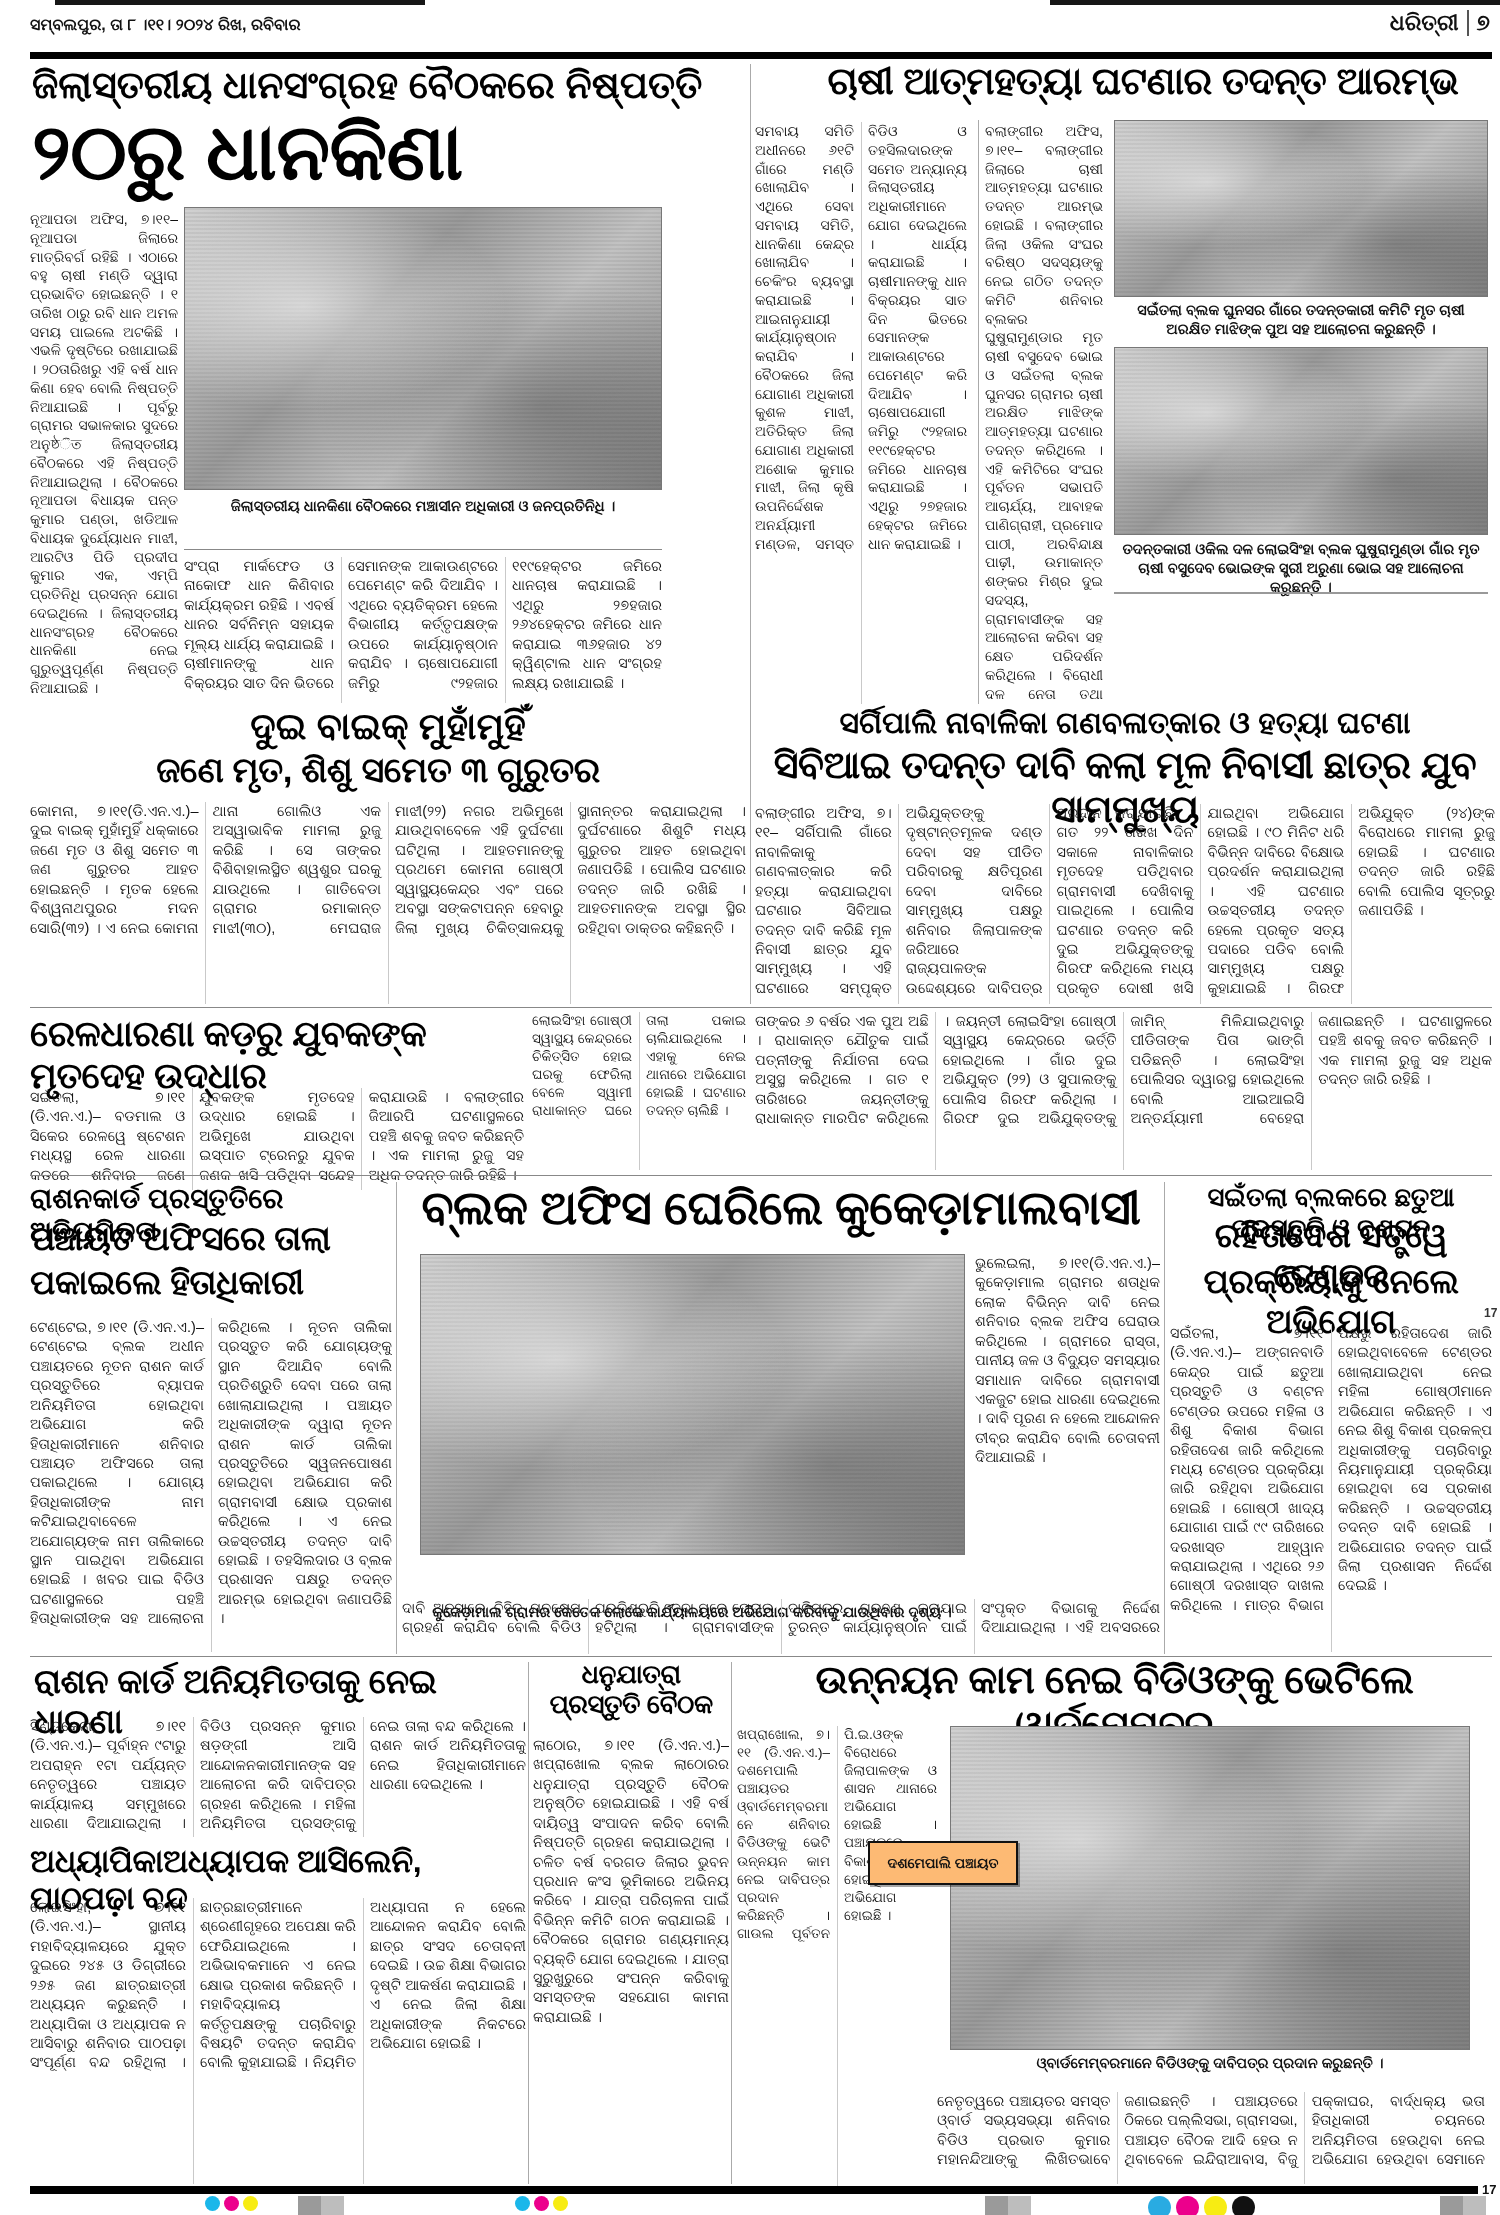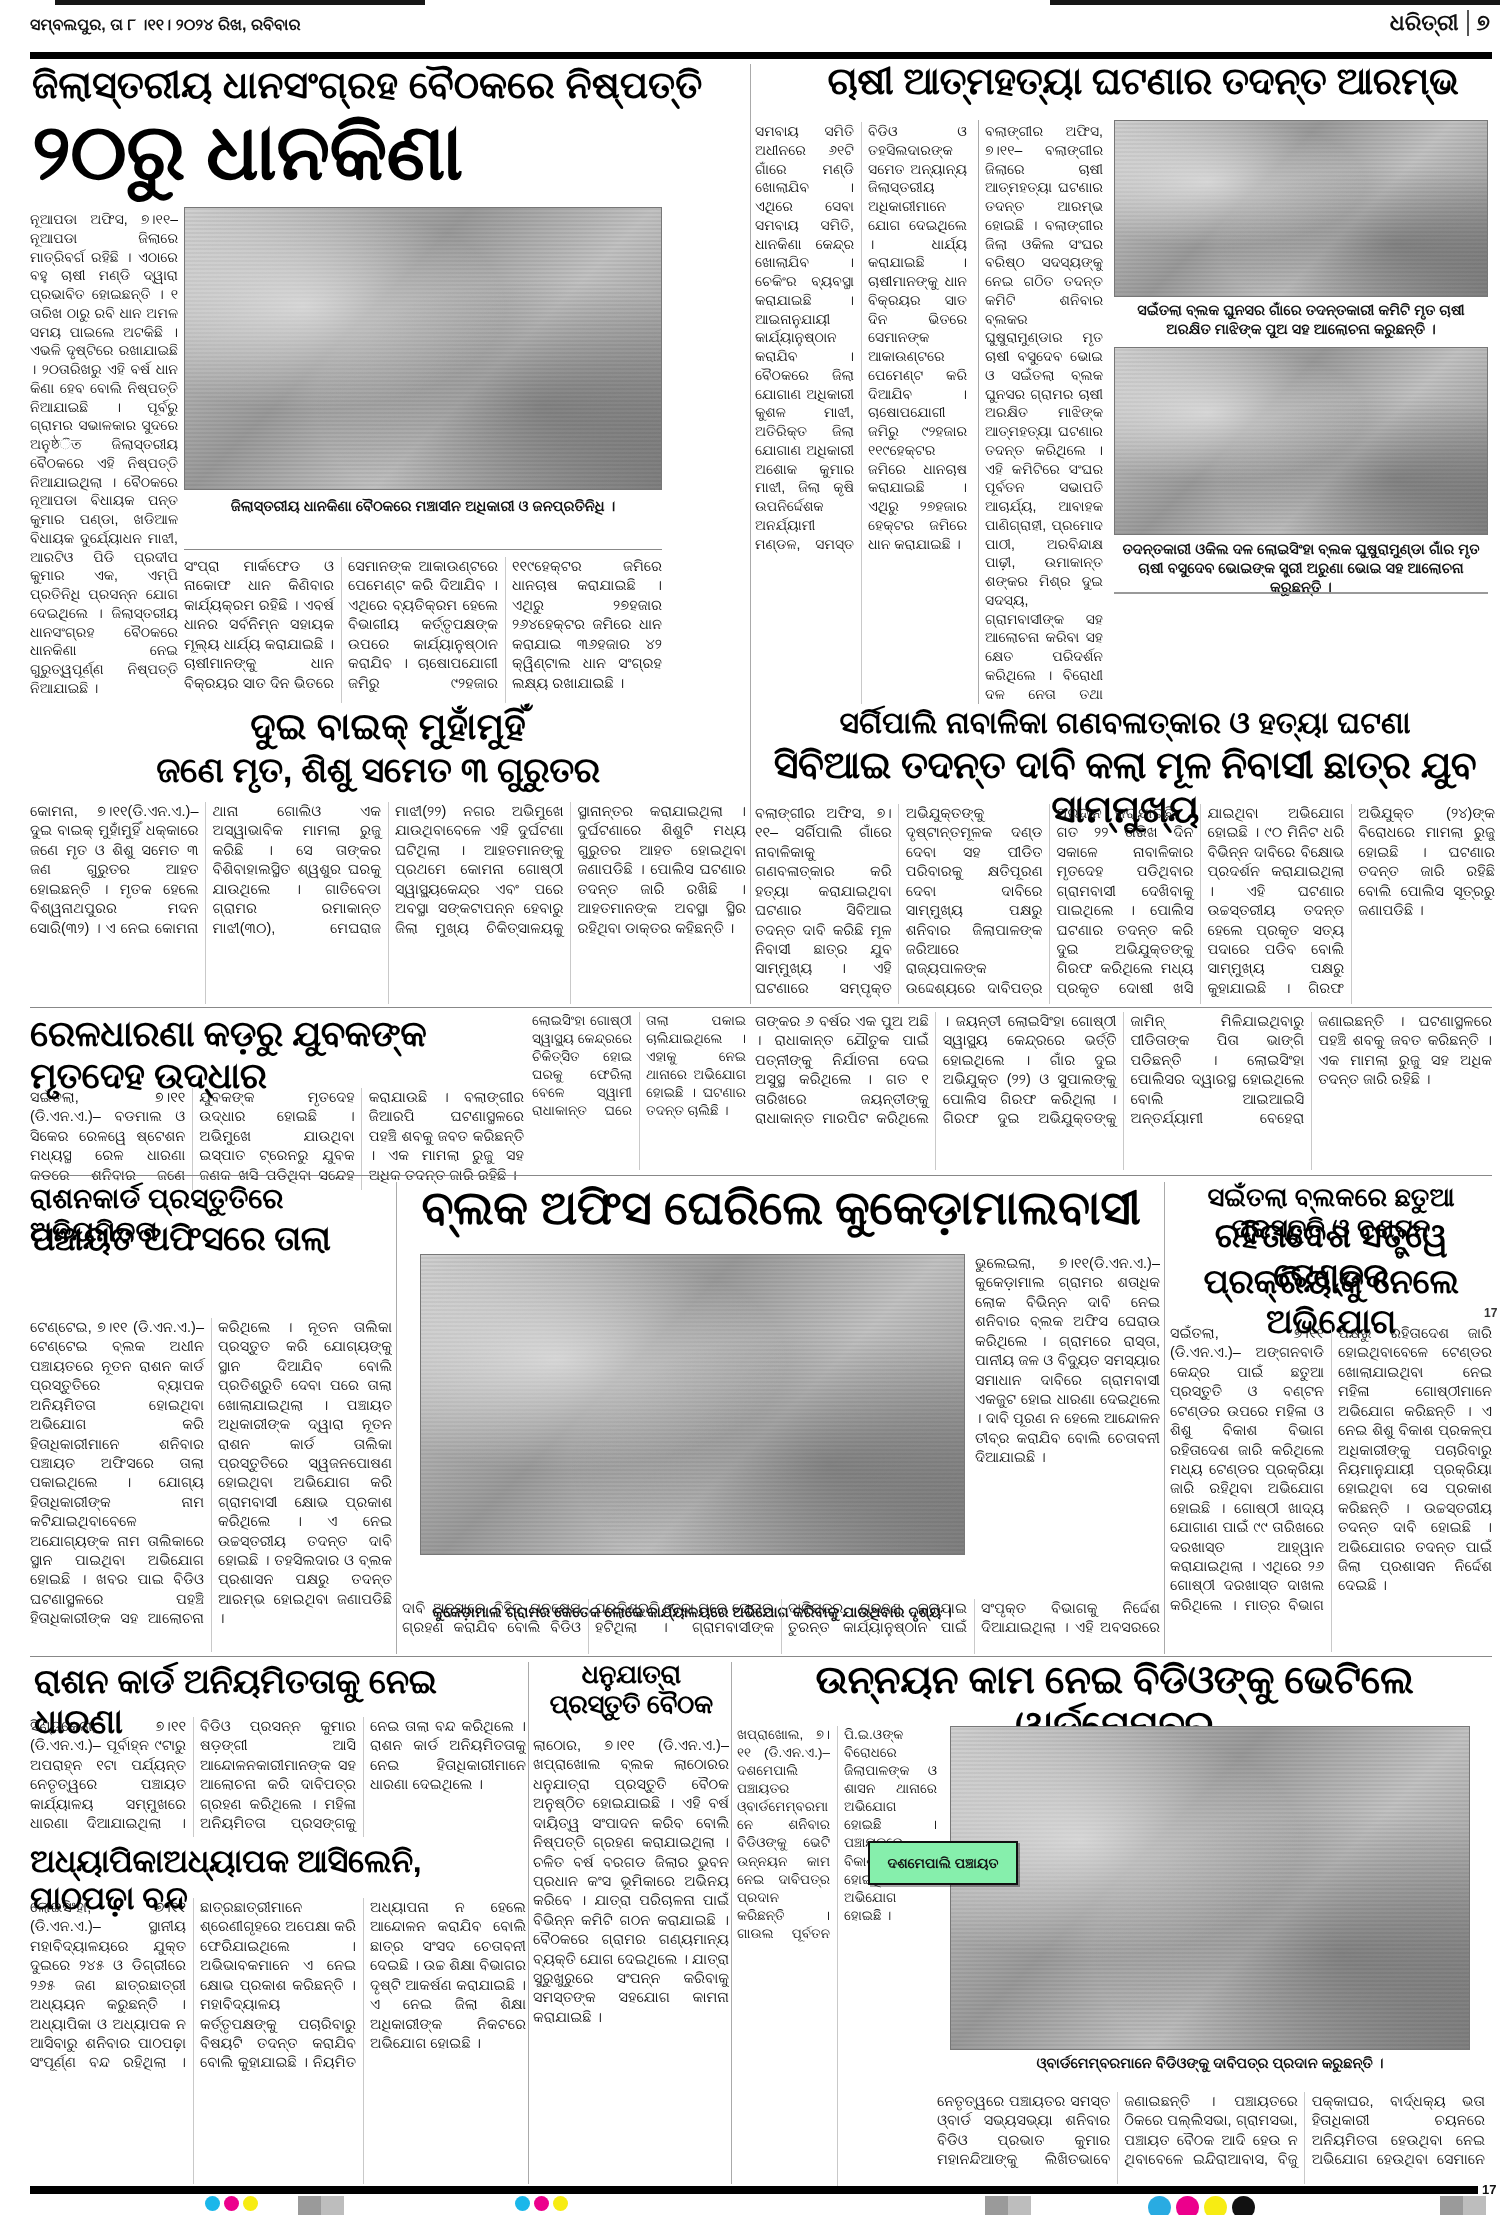--- a/index.html
+++ b/index.html
@@ -94,21 +94,21 @@
   
   #g1-headline{left:34px;top:1662px;width:492px;font-size:34px;}
   #g1-body{left:30px;top:1717px;width:496px;height:120px;column-count:3;}
   #g2-headline{left:30px;top:1843px;width:496px;font-size:32px;}
   #g2-body{left:30px;top:1898px;width:496px;height:286px;column-count:3;}
   #g3-headline{left:533px;top:1660px;width:196px;font-size:26px;line-height:1.15;}
   #g3-body{left:533px;top:1736px;width:196px;height:448px;column-count:1;}
   #g4-headline{left:737px;top:1658px;width:755px;font-size:39px;}
   #g4-side{left:737px;top:1726px;width:200px;height:460px;column-count:2;font-size:13.5px;}
   #g4-photo{left:950px;top:1726px;width:520px;height:324px;}
-  #g4-label{left:868px;top:1841px;width:146px;height:40px;background:#86efac;border:2px solid #111;
+  #g4-label{left:868px;top:1841px;width:146px;height:40px;background:#fdba74;border:2px solid #111;
             display:flex;align-items:center;justify-content:center;font-weight:700;font-size:14px;
             text-align:center;z-index:5;box-shadow:2px 2px 0 rgba(0,0,0,.35);}
   #g4-caption{left:950px;top:2054px;width:520px;}
   #g4-bottom{left:937px;top:2092px;width:548px;height:92px;column-count:3;}
   #vrule-g1{left:528px;top:1662px;height:522px;}
   #vrule-g2{left:731px;top:1662px;height:522px;}
 
   
   #ftr-rule{left:30px;top:2186px;width:1448px;height:8px;}
   #ftr-pagemark{left:1482px;top:2182px;font-size:13px;font-weight:700;}
@@ -162,20 +162,21 @@
   <div class="abs thinrule" id="rule-mid1"></div>
 
   <div class="abs headline" id="e-headline">ରେଳଧାରଣା କଡ଼ରୁ ଯୁବକଙ୍କ ମୃତଦେହ ଉଦ୍ଧାର</div>
   <div class="abs body-text" id="e-side">ଲୋଇସିଂହା ଗୋଷ୍ଠୀ ସ୍ୱାସ୍ଥ୍ୟ କେନ୍ଦ୍ରରେ ଚିକିତ୍ସିତ ହୋଇ ଘରକୁ ଫେରିଲା ବେଳେ ସ୍ୱାମୀ ରାଧାକାନ୍ତ ଘରେ ତାଲା ପକାଇ ଚାଲିଯାଇଥିଲେ । ଏହାକୁ ନେଇ ଥାନାରେ ଅଭିଯୋଗ ହୋଇଛି । ଘଟଣାର ତଦନ୍ତ ଚାଲିଛି ।</div>
   <div class="abs body-text" id="e-body">ସଇଁତଲା, ୭।୧୧ (ଡି.ଏନ.ଏ.)– ବଡମାଲ ଓ ସିକେର ରେଳୱେ ଷ୍ଟେଶନ ମଧ୍ୟସ୍ଥ ରେଳ ଧାରଣା କଡରେ ଶନିବାର ଜଣେ ଯୁବକଙ୍କ ମୃତଦେହ ଉଦ୍ଧାର ହୋଇଛି । ଅଭିମୁଖେ ଯାଉଥିବା ଇସ୍ପାତ ଟ୍ରେନରୁ ଯୁବକ ଜଣକ ଖସି ପଡିଥିବା ସନ୍ଦେହ କରାଯାଉଛି । ବଲାଙ୍ଗୀର ଜିଆରପି ଘଟଣାସ୍ଥଳରେ ପହଞ୍ଚି ଶବକୁ ଜବତ କରିଛନ୍ତି । ଏକ ମାମଲା ରୁଜୁ ସହ ଅଧିକ ତଦନ୍ତ ଜାରି ରହିଛି ।</div>
   <div class="abs body-text" id="e-right">ତାଙ୍କର ୬ ବର୍ଷର ଏକ ପୁଅ ଅଛି । ରାଧାକାନ୍ତ ଯୌତୁକ ପାଇଁ ପତ୍ନୀଙ୍କୁ ନିର୍ଯାତନା ଦେଇ ଅସୁସ୍ଥ କରିଥିଲେ । ଗତ ୧ ତାରିଖରେ ଜୟନ୍ତୀଙ୍କୁ ରାଧାକାନ୍ତ ମାରପିଟ କରିଥିଲେ । ଜୟନ୍ତୀ ଲୋଇସିଂହା ଗୋଷ୍ଠୀ ସ୍ୱାସ୍ଥ୍ୟ କେନ୍ଦ୍ରରେ ଭର୍ତ୍ତି ହୋଇଥିଲେ । ଗାଁର ଦୁଇ ଅଭିଯୁକ୍ତ (୨୨) ଓ ସୁପାଲଙ୍କୁ ପୋଲିସ ଗିରଫ କରିଥିଲା । ଗିରଫ ଦୁଇ ଅଭିଯୁକ୍ତଙ୍କୁ ଜାମିନ୍ ମିଳିଯାଇଥିବାରୁ ପୀଡିତାଙ୍କ ପିତା ଭାଙ୍ଗି ପଡିଛନ୍ତି । ଲୋଇସିଂହା ପୋଲିସର ଦ୍ୱାରସ୍ଥ ହୋଇଥିଲେ ବୋଲି ଆଇଆଇସି ଅନ୍ତର୍ଯ୍ୟାମୀ ବେହେରା ଜଣାଇଛନ୍ତି । ଘଟଣାସ୍ଥଳରେ ପହଞ୍ଚି ଶବକୁ ଜବତ କରିଛନ୍ତି । ଏକ ମାମଲା ରୁଜୁ ସହ ଅଧିକ ତଦନ୍ତ ଜାରି ରହିଛି ।</div>
   <div class="abs thinrule" id="rule-mid2"></div>
 
   <div class="abs kicker" id="f1-kicker">ରାଶନକାର୍ଡ ପ୍ରସ୍ତୁତିରେ ଅନିୟମିତତା</div>
   <div class="abs headline" id="f1-h1">ପଞ୍ଚାୟତ ଅଫିସରେ ତାଲା</div>
+  <div class="abs headline" id="f1-h2">ପକାଇଲେ ହିତାଧିକାରୀ</div>
   <div class="abs body-text" id="f1-body">ଟେଣ୍ଟେଇ, ୭।୧୧ (ଡି.ଏନ.ଏ.)– ଟେଣ୍ଟେଇ ବ୍ଲକ ଅଧୀନ ପଞ୍ଚାୟତରେ ନୂତନ ରାଶନ କାର୍ଡ ପ୍ରସ୍ତୁତିରେ ବ୍ୟାପକ ଅନିୟମିତତା ହୋଇଥିବା ଅଭିଯୋଗ କରି ହିତାଧିକାରୀମାନେ ଶନିବାର ପଞ୍ଚାୟତ ଅଫିସରେ ତାଲା ପକାଇଥିଲେ । ଯୋଗ୍ୟ ହିତାଧିକାରୀଙ୍କ ନାମ କଟିଯାଇଥିବାବେଳେ ଅଯୋଗ୍ୟଙ୍କ ନାମ ତାଲିକାରେ ସ୍ଥାନ ପାଇଥିବା ଅଭିଯୋଗ ହୋଇଛି । ଖବର ପାଇ ବିଡିଓ ଘଟଣାସ୍ଥଳରେ ପହଞ୍ଚି ହିତାଧିକାରୀଙ୍କ ସହ ଆଲୋଚନା କରିଥିଲେ । ନୂତନ ତାଲିକା ପ୍ରସ୍ତୁତ କରି ଯୋଗ୍ୟଙ୍କୁ ସ୍ଥାନ ଦିଆଯିବ ବୋଲି ପ୍ରତିଶ୍ରୁତି ଦେବା ପରେ ତାଲା ଖୋଲାଯାଇଥିଲା । ପଞ୍ଚାୟତ ଅଧିକାରୀଙ୍କ ଦ୍ୱାରା ନୂତନ ରାଶନ କାର୍ଡ ତାଲିକା ପ୍ରସ୍ତୁତିରେ ସ୍ୱଜନପୋଷଣ ହୋଇଥିବା ଅଭିଯୋଗ କରି ଗ୍ରାମବାସୀ କ୍ଷୋଭ ପ୍ରକାଶ କରିଥିଲେ । ଏ ନେଇ ଉଚ୍ଚସ୍ତରୀୟ ତଦନ୍ତ ଦାବି ହୋଇଛି । ତହସିଲଦାର ଓ ବ୍ଲକ ପ୍ରଶାସନ ପକ୍ଷରୁ ତଦନ୍ତ ଆରମ୍ଭ ହୋଇଥିବା ଜଣାପଡିଛି ।</div>
 
   <div class="abs headline centered" id="f2-headline">ବ୍ଲକ ଅଫିସ ଘେରିଲେ କୁକେଡ଼ାମାଲବାସୀ</div>
   <div class="abs photo" id="f2-photo"></div>
   <div class="abs caption" id="f2-caption">କୁକେଡ଼ାମାଲ ଗ୍ରାମର କେତେକ ଲୋକେ କାର୍ଯ୍ୟାଳୟରେ ଅଭିଯୋଗ କରିବାକୁ ଯାଉଥିବାର ଦୃଶ୍ୟ ।</div>
   <div class="abs body-text" id="f2-side">ଭୁଲେଇଲା, ୭।୧୧(ଡି.ଏନ.ଏ.)– କୁକେଡ଼ାମାଲ ଗ୍ରାମର ଶତାଧିକ ଲୋକ ବିଭିନ୍ନ ଦାବି ନେଇ ଶନିବାର ବ୍ଲକ ଅଫିସ ଘେରାଉ କରିଥିଲେ । ଗ୍ରାମରେ ରାସ୍ତା, ପାନୀୟ ଜଳ ଓ ବିଦ୍ୟୁତ ସମସ୍ୟାର ସମାଧାନ ଦାବିରେ ଗ୍ରାମବାସୀ ଏକଜୁଟ ହୋଇ ଧାରଣା ଦେଇଥିଲେ । ଦାବି ପୂରଣ ନ ହେଲେ ଆନ୍ଦୋଳନ ତୀବ୍ର କରାଯିବ ବୋଲି ଚେତାବନୀ ଦିଆଯାଇଛି ।</div>
   <div class="abs body-text" id="f2-bottom">ଦାବି ଅନୁସାରେ ବିହିତ ପଦକ୍ଷେପ ଗ୍ରହଣ କରାଯିବ ବୋଲି ବିଡିଓ ପ୍ରତିଶ୍ରୁତି ଦେବା ପରେ ଘେରାଉ ହଟିଥିଲା । ଗ୍ରାମବାସୀଙ୍କ ଦାବିପତ୍ର ଗ୍ରହଣ କରାଯାଇ ତୁରନ୍ତ କାର୍ଯ୍ୟାନୁଷ୍ଠାନ ପାଇଁ ସଂପୃକ୍ତ ବିଭାଗକୁ ନିର୍ଦ୍ଦେଶ ଦିଆଯାଇଥିଲା । ଏହି ଅବସରରେ ଗ୍ରାମର ବହୁ ମହିଳା ମଧ୍ୟ ଉପସ୍ଥିତ ଥିଲେ ।</div>
 
   <div class="abs kicker centered" id="f3-kicker">ସଇଁତଲା ବ୍ଲକରେ ଛତୁଆ ପ୍ରସ୍ତୁତି ଓ ବଣ୍ଟନ</div>
   <div class="abs headline centered" id="f3-h1">ରହିତାଦେଶ ସତ୍ତ୍ୱେ ଟେଣ୍ଡର</div>

